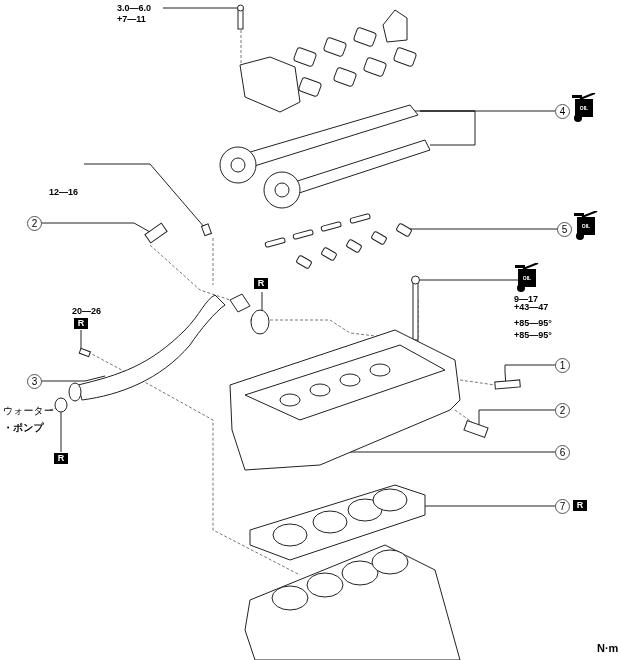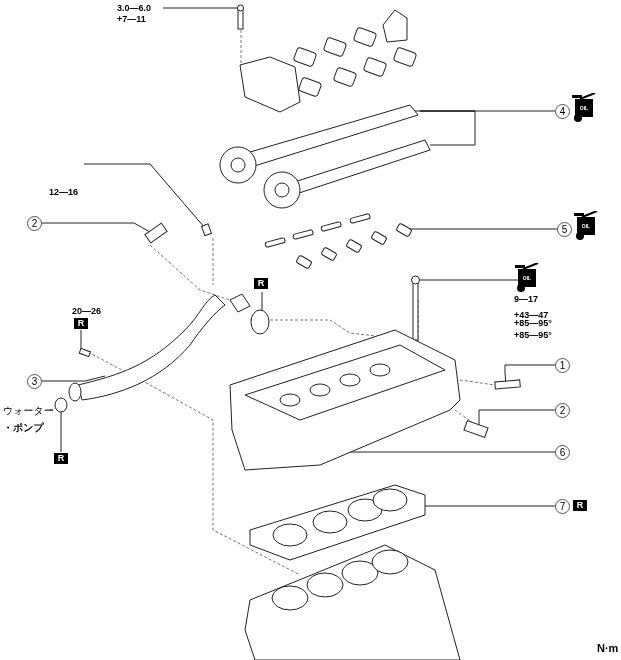--- a/index.html
+++ b/index.html
@@ -121,21 +121,21 @@
     <ellipse cx="360" cy="573" rx="18" ry="12"></ellipse>
     <ellipse cx="390" cy="562" rx="18" ry="12"></ellipse>
   </g>
 </svg>
 
 <div class="lbl" style="left:117px;top:3px;">3.0—6.0</div>
 <div class="lbl" style="left:117px;top:14px;">+7—11</div>
 <div class="lbl" style="left:49px;top:159px;margin-top:28px;">12—16</div>
 <div class="lbl" style="left:72px;top:306px;">20—26</div>
 <div class="lbl" style="left:514px;top:294px;">9—17</div>
-<div class="lbl" style="left:514px;top:310px;">+43—47</div>
+<div class="lbl" style="left:514px;top:302px;">+43—47</div>
 <div class="lbl" style="left:514px;top:318px;">+85—95°</div>
 <div class="lbl" style="left:514px;top:330px;">+85—95°</div>
 <div class="lbl" style="left:597px;top:643px;font-size:11px;">N·m</div>
 
 <div class="circ" style="left:555px;top:358px;">1</div>
 <div class="circ" style="left:27px;top:216px;">2</div>
 <div class="circ" style="left:555px;top:403px;">2</div>
 <div class="circ" style="left:27px;top:374px;">3</div>
 <div class="circ" style="left:555px;top:104px;">4</div>
 <div class="circ" style="left:557px;top:222px;">5</div>

